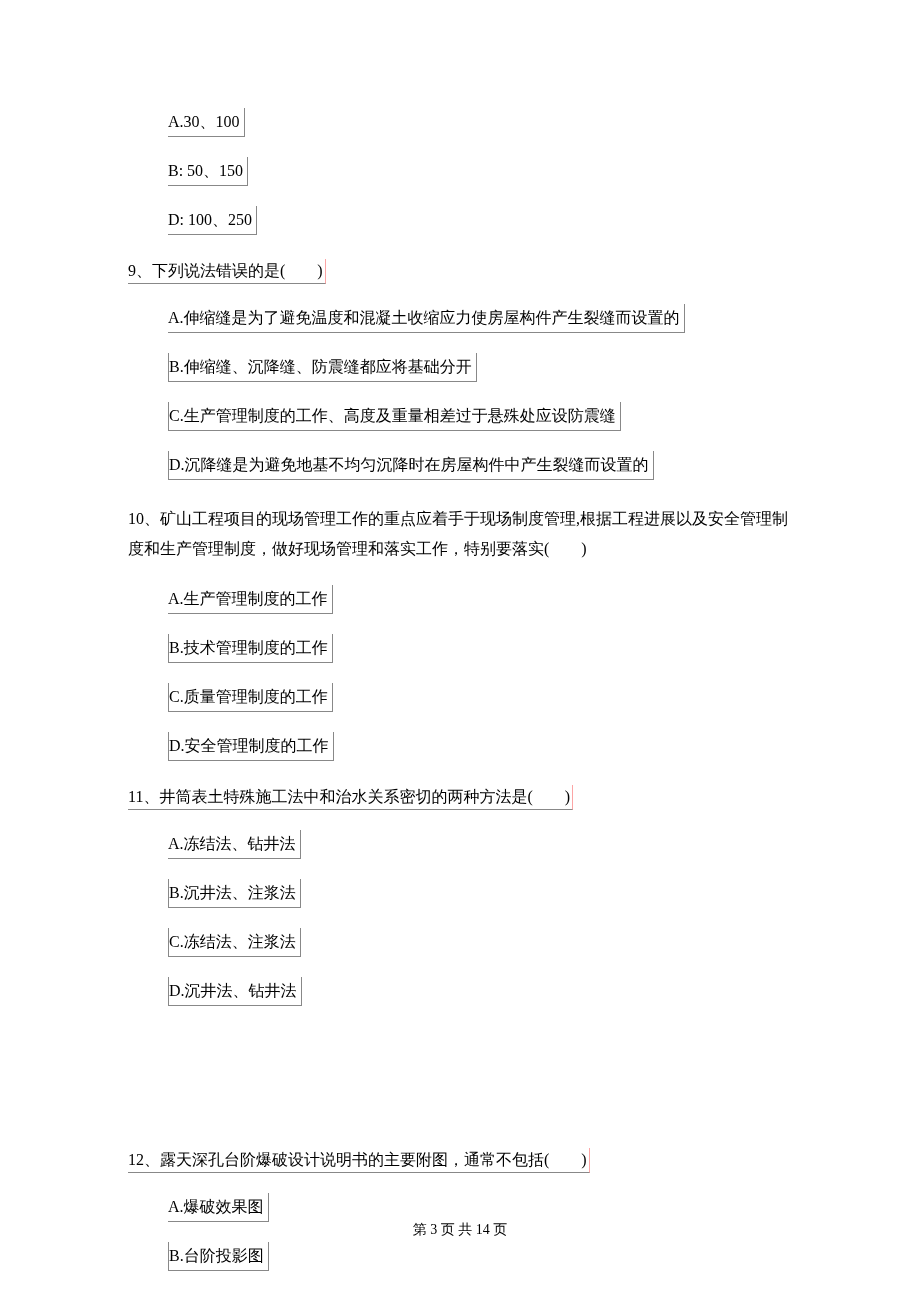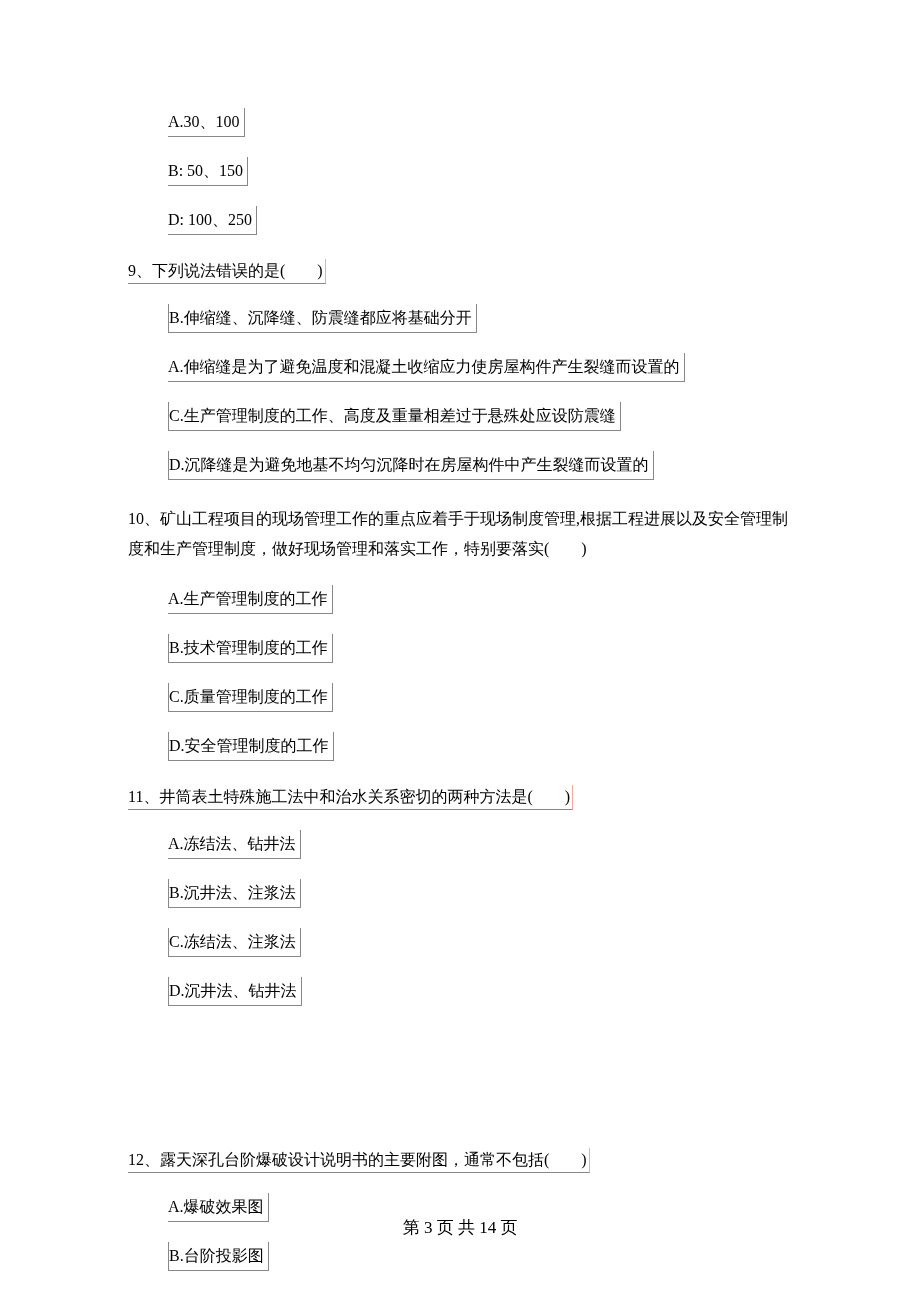--- a/index.html
+++ b/index.html
@@ -57,21 +57,21 @@
     }
     .spacer-large {
       height: 118px;
     }
     .footer {
       position: absolute;
       bottom: 62px;
       left: 0;
       right: 0;
       text-align: center;
-      font-size: 17px;
+      font-size: 14px;
     }
   </style>
 </head>
 <body>
 
 <div class="content">
 
   <div class="block">
     <span class="option">A.30、100</span>
   </div>
@@ -79,24 +79,24 @@
     <span class="option">B: 50、150</span>
   </div>
   <div class="block">
     <span class="option">D: 100、250</span>
   </div>
 
   <div class="question">
     <span class="q-underline">9、下列说法错误的是(　　)</span>
   </div>
   <div class="block">
-    <span class="option-no-left">B.伸缩缝、沉降缝、防震缝都应将基础分开</span>
+    <span class="option">A.伸缩缝是为了避免温度和混凝土收缩应力使房屋构件产生裂缝而设置的</span>
   </div>
   <div class="block">
-    <span class="option">A.伸缩缝是为了避免温度和混凝土收缩应力使房屋构件产生裂缝而设置的</span>
+    <span class="option-no-left">B.伸缩缝、沉降缝、防震缝都应将基础分开</span>
   </div>
   <div class="block">
     <span class="option-no-left">C.生产管理制度的工作、高度及重量相差过于悬殊处应设防震缝</span>
   </div>
   <div class="block">
     <span class="option-no-left">D.沉降缝是为避免地基不均匀沉降时在房屋构件中产生裂缝而设置的</span>
   </div>
 
   <div class="question question-indent">10、矿山工程项目的现场管理工作的重点应着手于现场制度管理,根据工程进展以及安全管理制度和生产管理制度，做好现场管理和落实工作，特别要落实(　　)</div>
   <div class="block">

